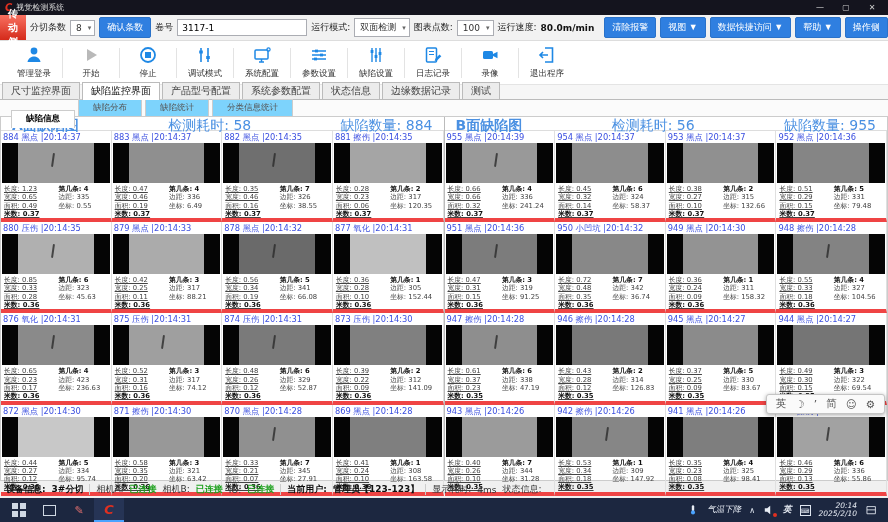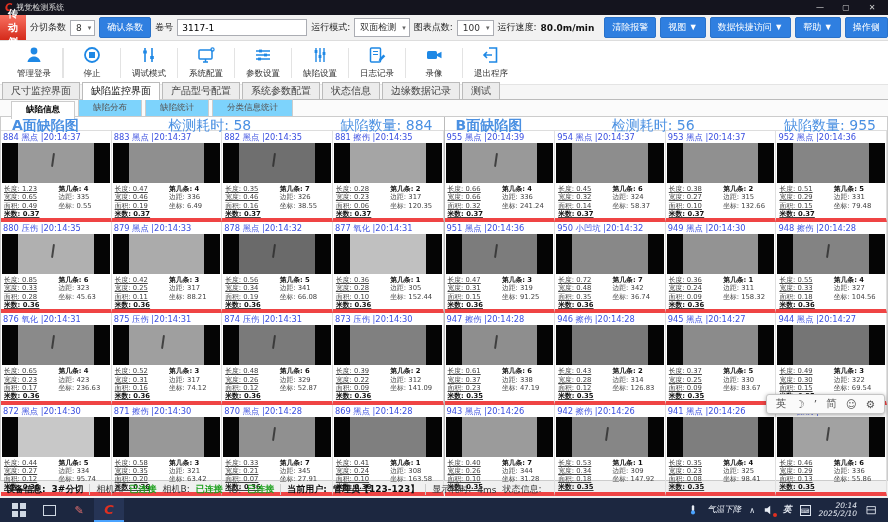--- a/index.html
+++ b/index.html
@@ -28,21 +28,21 @@
   .toolbar2 { height:44px; background:#fff; border-bottom:1px solid #e4e4e4; display:flex; align-items:center; padding-left:6px; }
   .tool-item { width:56px; display:flex; flex-direction:column; align-items:center; gap:1px; cursor:default; }
   .tool-item .tlabel { font-size:8.5px; color:#333; white-space:nowrap; }
   .tsep { width:1px; height:30px; background:#e3e3e3; }
   
   .tabs1 { height:15px; display:flex; align-items:flex-end; background:#f6f6f6; border-bottom:1px solid #bbb; font-size:10px; }
   .tabs1 .tab { padding:1px 8px 1px; border:1px solid #bbb; border-bottom:none; background:#ececec; color:#444; margin-left:2px; white-space:nowrap; }
   .tabs1 .tab.active { background:#fff; color:#111; position:relative; top:1px; padding-bottom:2px; }
   .tabs2 { height:17px; display:flex; align-items:flex-end; background:#fbfbfb; border-bottom:1px solid #ccc; font-size:8.5px; padding-left:8px; }
   .tabs2 .tab { padding:2px 14px; border:1px solid #ccc; border-bottom:none; background:#7dd3fc; color:#555; margin-left:3px; white-space:nowrap; }
-  .tabs2 .tab.active { background:#fff; color:#000; font-weight:bold; position:relative; top:3px; padding-bottom:3px; }
+  .tabs2 .tab.active { background:#fff; color:#000; font-weight:bold; position:relative; top:12px; padding-bottom:3px; }
   
   .main { height:363px; display:flex; border-left:1px solid #ccc; border-right:1px solid #ccc; }
   .panel { flex:1; display:flex; flex-direction:column; border-right:1px solid #bbb; min-width:0; }
   .panel:last-child { border-right:none; }
   .panel-header { height:14px; display:flex; align-items:flex-start; justify-content:space-between; padding:0 11px; border-bottom:1px solid #ddd; color:#4a90e2; font-size:14px; }
   .panel-header .ptitle { font-weight:bold; }
   .pgrid { flex:1; display:grid; grid-template-columns:repeat(4,1fr); grid-template-rows:repeat(4,1fr); }
   .cell { border-right:1px solid #e0e0e0; border-bottom:4px solid #ef4444; display:flex; flex-direction:column; overflow:hidden; cursor:default; }
   .cell-label { height:12px; font-size:8.3px; color:#3b4fe0; padding:1px 2px 0; white-space:nowrap; overflow:hidden; }
   .cell-img { height:40px; margin:0 1px; position:relative; }
@@ -120,20 +120,26 @@
 
   <div class="toolbar2" id="toolbar2">
       <div class="tool-item">
         <span><svg width="20" height="20" viewBox="0 0 20 20">
             <circle cx="10" cy="6" r="3.4" fill="#1e88e5"></circle>
             <path d="M3.5 17c.8-4 4-5.5 6.5-5.5s5.7 1.5 6.5 5.5z" fill="#1e88e5"></path>
           </svg></span>
         <span class="tlabel">管理登录</span>
       </div>
       <div class="tsep"></div>
+      <div class="tool-item">
+        <span><svg width="20" height="20" viewBox="0 0 20 20">
+            <path d="M6 4l10 6-10 6z" fill="#b9b9b9"></path>
+          </svg></span>
+        <span class="tlabel">开始</span>
+      </div>
       <div class="tsep"></div>
       <div class="tool-item">
         <span><svg width="20" height="20" viewBox="0 0 20 20">
             <circle cx="10" cy="10" r="7" fill="none" stroke="#1e88e5" stroke-width="1.8"></circle>
             <rect x="7" y="7" width="6" height="6" fill="#1e88e5"></rect>
           </svg></span>
         <span class="tlabel">停止</span>
       </div>
       <div class="tsep"></div>
       <div class="tool-item">

